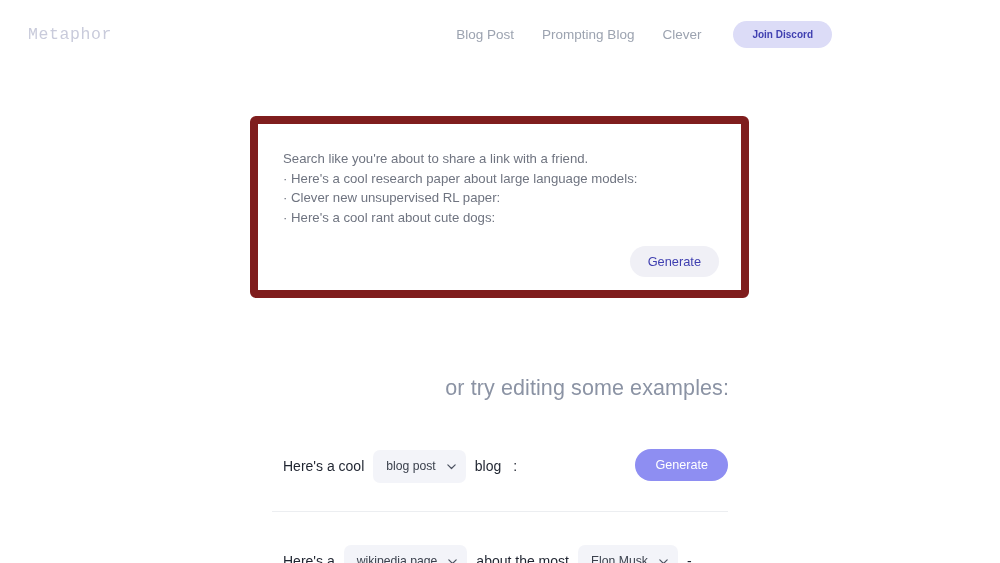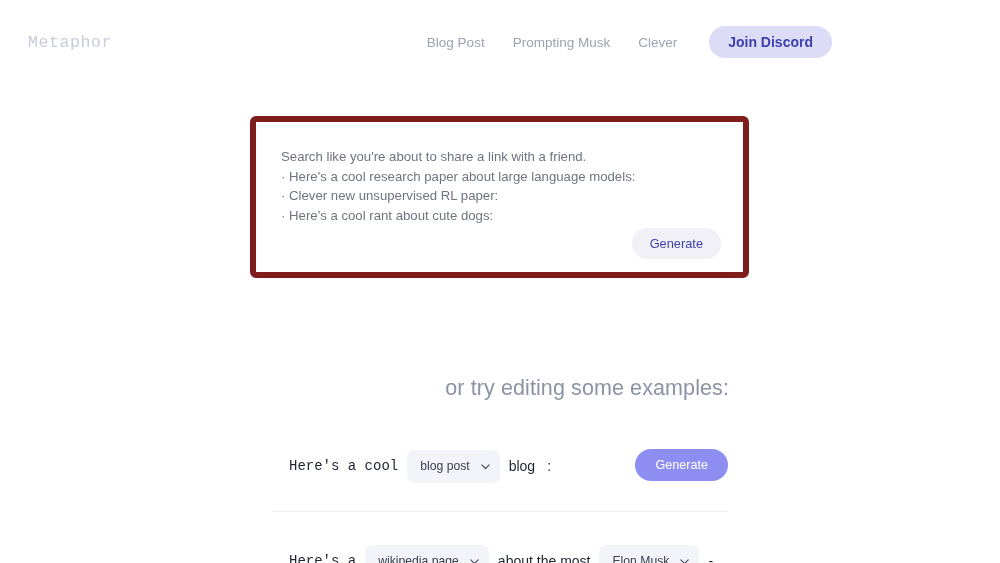--- a/index.html
+++ b/index.html
@@ -18,21 +18,21 @@
     position: relative;
     width: 1000px;
     height: 563px;
     background: #ffffff;
     overflow: hidden;
   }
 
   
   .header {
     position: absolute;
-    top: 8px; left: 0;
+    top: 0; left: 0;
     width: 858px;
     height: 68px;
     display: flex;
     align-items: center;
     padding: 0 26px 0 28px;
   }
   .logo {
     font-family: "Liberation Mono", "DejaVu Sans Mono", monospace;
     font-size: 16.5px;
     letter-spacing: 0.6px;
@@ -48,38 +48,38 @@
   .nav-link {
     font-size: 13.5px;
     color: #9ca3b0;
     text-decoration: none;
     white-space: nowrap;
   }
   .discord-btn {
     margin-left: 4px;
     background: #dcdcf7;
     color: #3f3fb0;
-    font-size: 14px;
+    font-size: 10px;
     font-weight: bold;
     border: none;
     border-radius: 16px;
     padding: 8px 19px;
     cursor: pointer;
     white-space: nowrap;
     font-family: "Liberation Sans", sans-serif;
   }
 
   
   .search-card {
     position: absolute;
     left: 250px;
     top: 116px;
     width: 499px;
-    height: 162px;
-    border: 6px solid #7f1d1d;
+    height: 182px;
+    border: 8px solid #7f1d1d;
     border-radius: 6px;
     background: #ffffff;
   }
   .search-placeholder {
     position: absolute;
     left: 25px;
     top: 25px;
     right: 25px;
     font-size: 13.2px;
     line-height: 19.5px;
@@ -121,21 +121,21 @@
     align-items: center;
     position: relative;
     height: 46px;
     font-size: 14px;
     color: #1f2430;
   }
   .example-row .txt {
     white-space: nowrap;
     margin: 0 6px;
   }
-  .example-row .txt:first-child { margin-left: 18px; font-family: Liberation Mono, monospace; }
+  .example-row .txt:first-child { margin-left: 12px; }
 
   .select-wrap {
     position: relative;
     display: inline-flex;
     align-items: center;
     background: #f3f4f9;
     border-radius: 7px;
     height: 33px;
     padding: 0 30px 0 13px;
     margin: 0 3px;
@@ -184,21 +184,21 @@
 </head>
 <body>
 
 <div class="page">
 
   <div class="header">
     <div class="logo">Metaphor</div>
 
     <nav class="nav">
       <a class="nav-link" href="#">Blog Post</a>
-      <a class="nav-link" href="#">Prompting Musk</a>
+      <a class="nav-link" href="#">Prompting Blog</a>
       <a class="nav-link" href="#">Clever</a>
       <button class="discord-btn">Join Discord</button>
     </nav>
   </div>
 
   <div class="search-card">
     <div class="search-placeholder">Search like you're about to share a link with a friend.
 · Here's a cool research paper about large language models:
 · Clever new unsupervised RL paper:
 · Here's a cool rant about cute dogs:</div>

